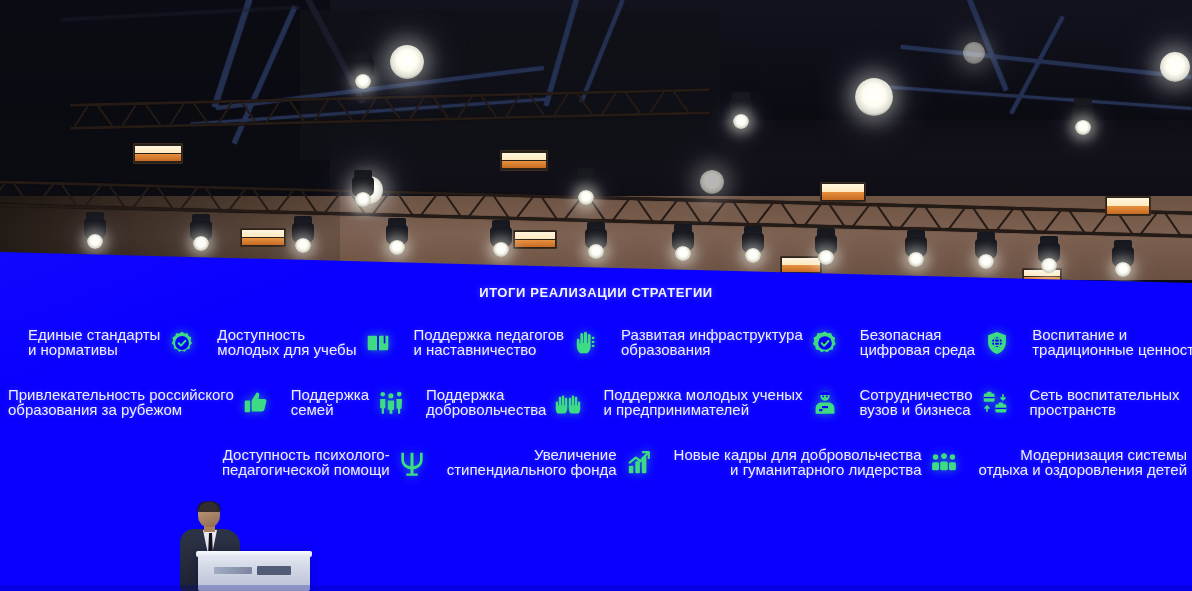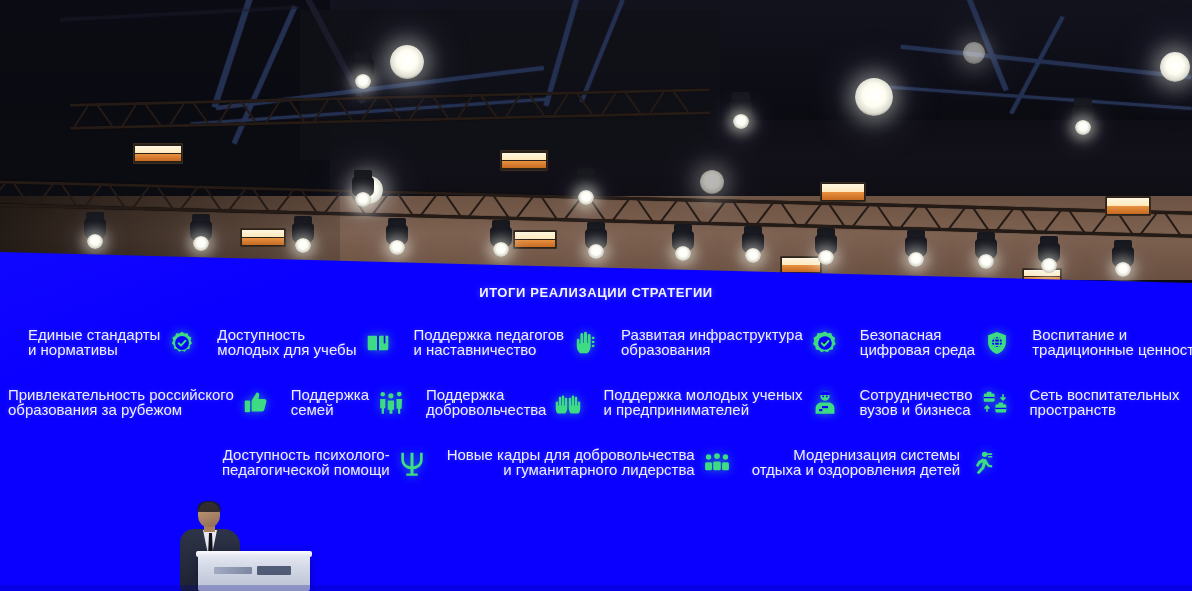--- a/index.html
+++ b/index.html
@@ -552,20 +552,35 @@
           <span>Доступность психолого-</span>
           <span>педагогической помощи</span>
         </div>
         <div class="ico">
           <svg viewBox="0 0 24 24">
               <path d="M4.6 2.6v6.2c0 3.3 2.6 6 6 6.2V2.6h2.8v12.4c3.4-.2 6-2.9 6-6.2V2.6h2.5v6.2c0 4.8-3.7 8.7-8.5 8.9v4h3.9v2.1H6.7v-2.1h3.9v-4C5.8 17.5 2.1 13.6 2.1 8.8V2.6h2.5z" fill="#3ddc84"></path>
             </svg>
         </div>
       </div>
 
+      <div class="item">
+        <div class="lbl">
+          <span>Увеличение</span>
+          <span>стипендиального фонда</span>
+        </div>
+        <div class="ico">
+          <svg viewBox="0 0 24 24">
+              <rect x="2.6" y="14.6" width="4.2" height="6.8" rx=".7" fill="#3ddc84"></rect>
+              <rect x="8.6" y="10.4" width="4.2" height="11" rx=".7" fill="#3ddc84"></rect>
+              <rect x="14.6" y="6.2" width="4.2" height="15.2" rx=".7" fill="#3ddc84"></rect>
+              <path d="M3.4 11.6L9 7l4.4 3.4L20.6 2" stroke="#3ddc84" stroke-width="2.1" fill="none" stroke-linecap="round" stroke-linejoin="round"></path>
+              <path d="M15.6 2h5.4v5.4" stroke="#3ddc84" stroke-width="2.1" fill="none" stroke-linecap="round" stroke-linejoin="round"></path>
+            </svg>
+        </div>
+      </div>
 
       <div class="item">
         <div class="lbl">
           <span>Новые кадры для добровольчества</span>
           <span>и гуманитарного лидерства</span>
         </div>
         <div class="ico">
           <svg viewBox="0 0 24 24">
               <circle cx="4.2" cy="6.4" r="2.5" fill="#3ddc84"></circle>
               <circle cx="12" cy="5.6" r="2.7" fill="#3ddc84"></circle>

